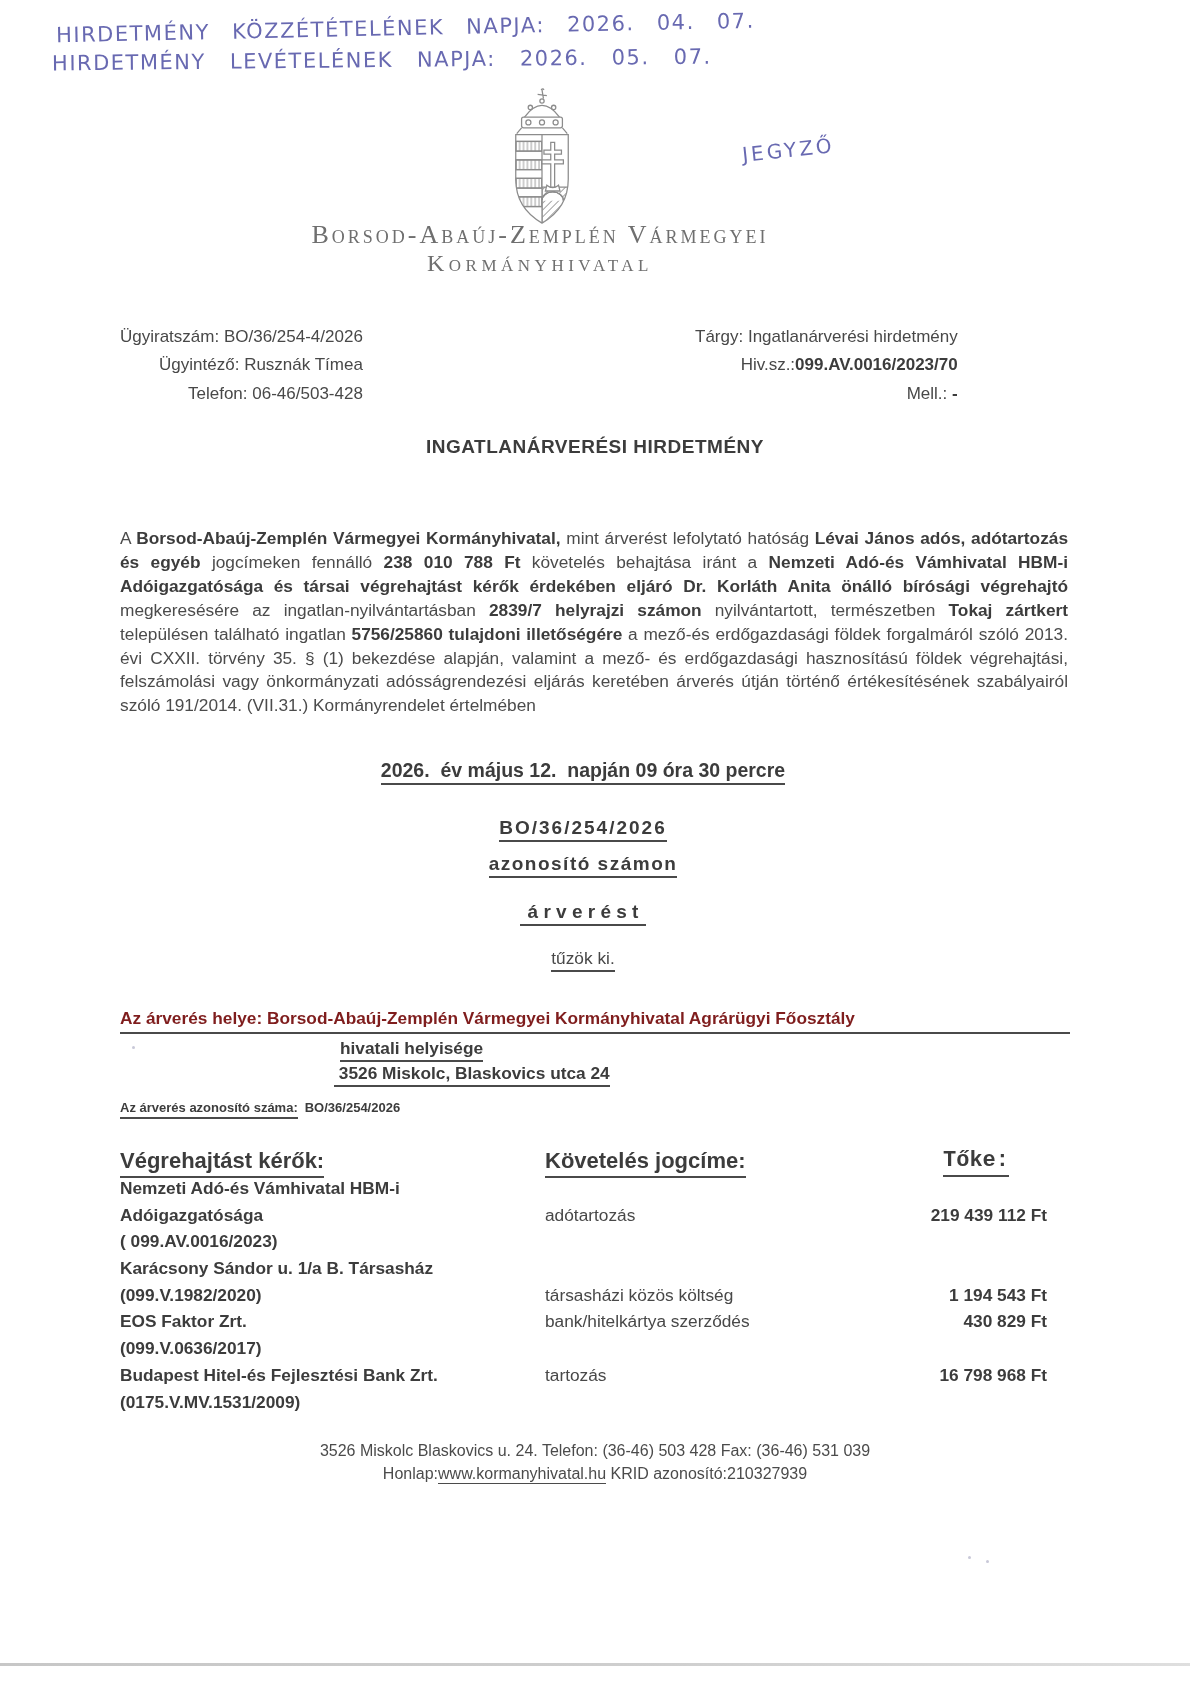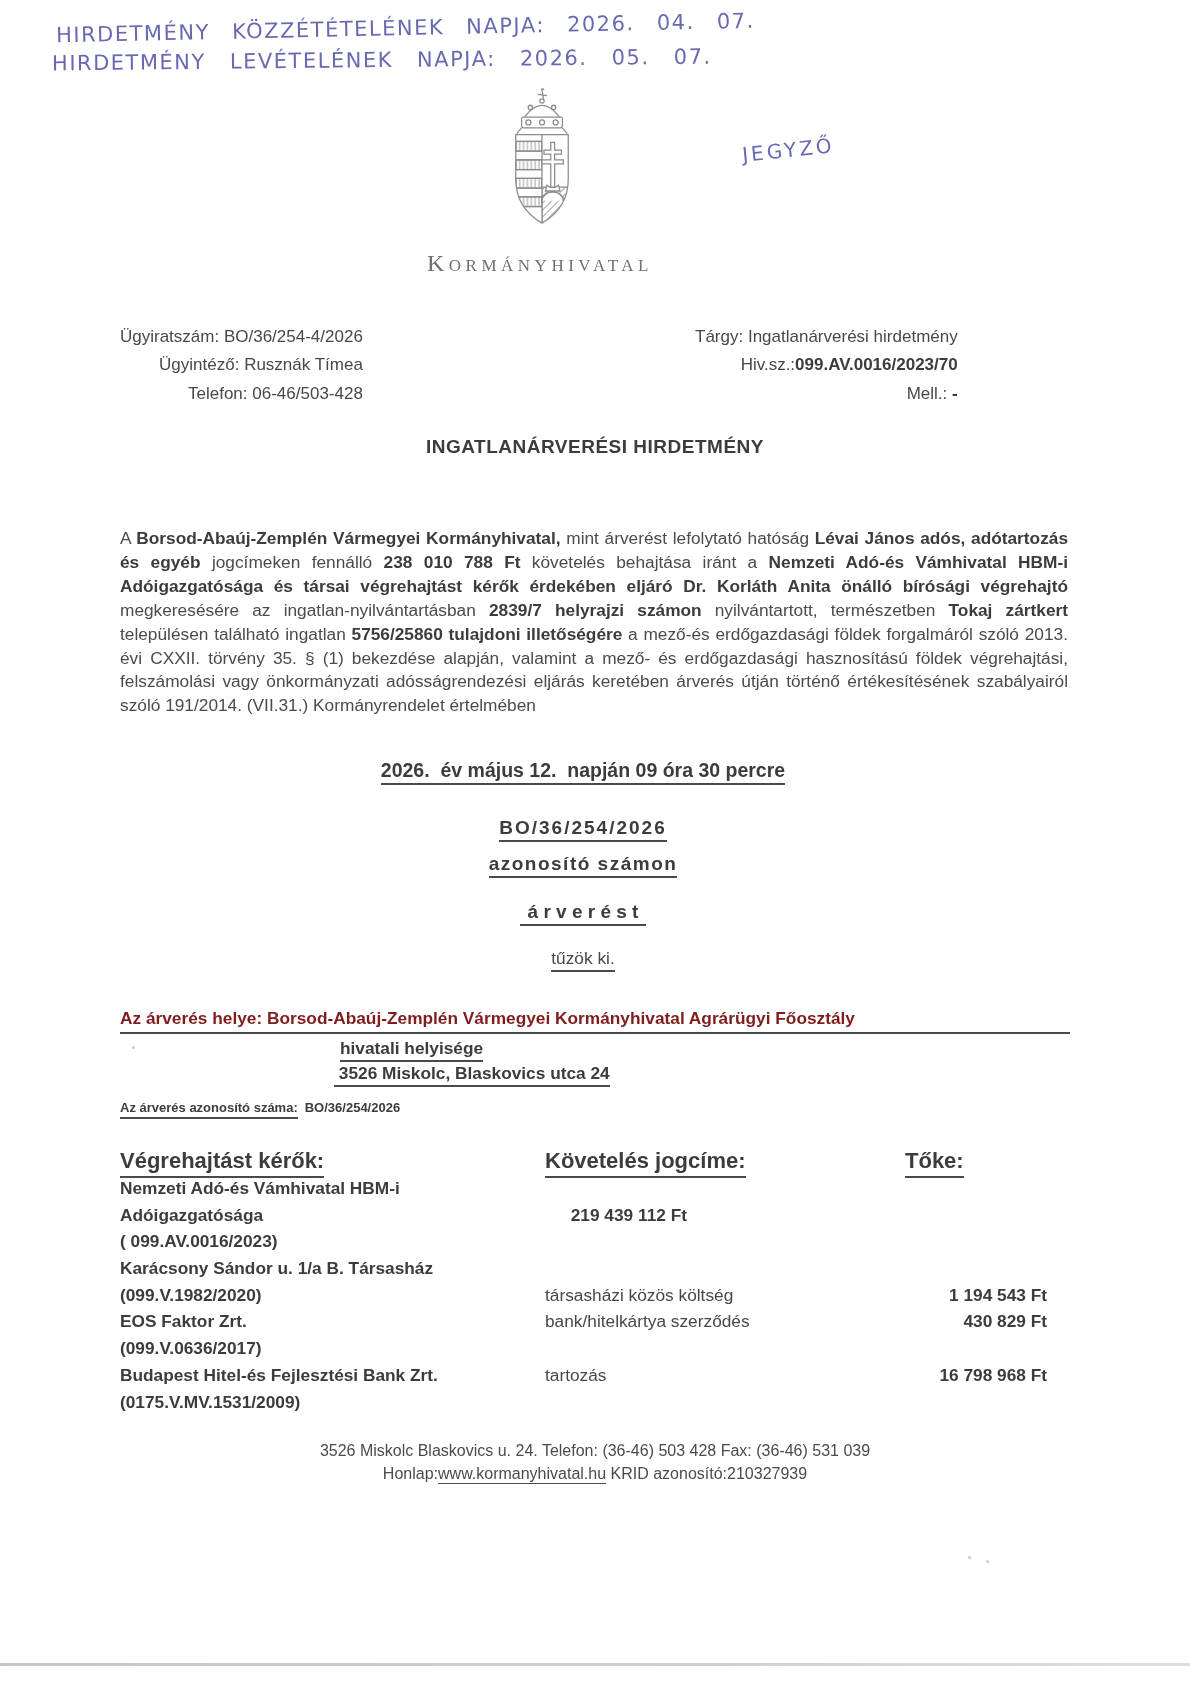--- a/index.html
+++ b/index.html
@@ -60,21 +60,21 @@
   .place3{left:334px; top:1063px; font-size:17.3px;}
 
   
   .aid{left:120px; top:1100px; font-size:13px;}
   .aid .val{margin-left:7px;}
 
   
   .thead{left:120px; top:1148px; width:927px; display:flex; font-size:22px;}
   .thead .h1{width:425px;}
   .thead .h2{width:360px;}
-  .thead .h3{width:142px; text-align:left;}
+  .thead .h3{width:142px; text-align:center;font-family:Liberation Mono, monospace;}
   .th{display:inline-block;}
   .rows{left:120px; top:1175px; width:927px; font-size:17.3px;}
   .claim-row{display:flex;}
   .col{display:block;}
   .c1{width:425px;}
   .c2{width:360px;}
   .c3{width:142px; text-align:right;}
   .tl{height:26.7px; line-height:26.7px; white-space:nowrap;}
 
   
@@ -143,20 +143,21 @@
       <g clip-path="url(#shieldR)">
         <path d="M45,104 H72 V141 H45 Z" fill="url(#dh)"></path>
         <path d="M45,118 a11,9 0 0 1 22,0" fill="#ffffff"></path>
         <path d="M45,118 a11,9 0 0 1 22,0"></path>
       </g>
       <path d="M50,102 q6,5 12,0 l1.5,6 h-15 z" fill="#ffffff"></path>
       <path d="M54,58 h4 v8 h7 v4 h-7 v6 h9 v4 h-9 v24 h-4 v-24 h-9 v-4 h9 v-6 h-7 v-4 h7 z" fill="#ffffff"></path>
     </svg>
   </div>
 
+  <div class="abs lh lh1">Borsod-Abaúj-Zemplén Vármegyei</div>
   <div class="abs lh lh2">Kormányhivatal</div>
 
   <div class="abs meta meta-left">
     <div><span>Ügyiratszám:</span> <span>BO/36/254-4/2026</span></div>
     <div><span>Ügyintéző:</span> <span>Rusznák Tímea</span></div>
     <div><span>Telefon:</span> <span>06-46/503-428</span></div>
   </div>
   <div class="abs meta meta-right">
     <div><span>Tárgy:</span> <span>Ingatlanárverési hirdetmény</span></div>
     <div class="indent1"><span>Hiv.sz.:</span><span class="b">099.AV.0016/2023/70</span></div>
@@ -186,20 +187,24 @@
     <div class="h2"><span class="b ul th">Követelés jogcíme:</span></div>
     <div class="h3"><span class="b ul th">Tőke:</span></div>
   </div>
   <div class="abs rows">
       <div class="claim-row">
         <div class="col c1">
           <div class="tl b">Nemzeti Adó-és Vámhivatal HBM-i</div>
           <div class="tl b">Adóigazgatósága</div>
           <div class="tl b">( 099.AV.0016/2023)</div>
         </div>
+        <div class="col c2">
+          <div class="tl"></div>
+          <div class="tl">adótartozás</div>
+        </div>
         <div class="col c3">
           <div class="tl"></div>
           <div class="tl b">219 439 112 Ft</div>
         </div>
       </div>
       <div class="claim-row">
         <div class="col c1">
           <div class="tl b">Karácsony Sándor u. 1/a B. Társasház</div>
           <div class="tl b">(099.V.1982/2020)</div>
         </div>

